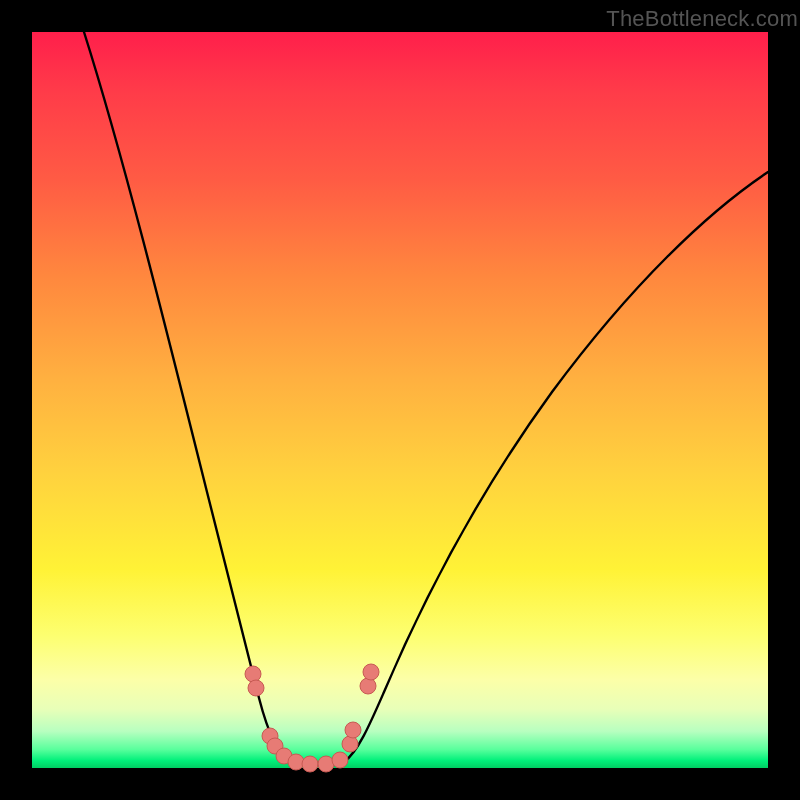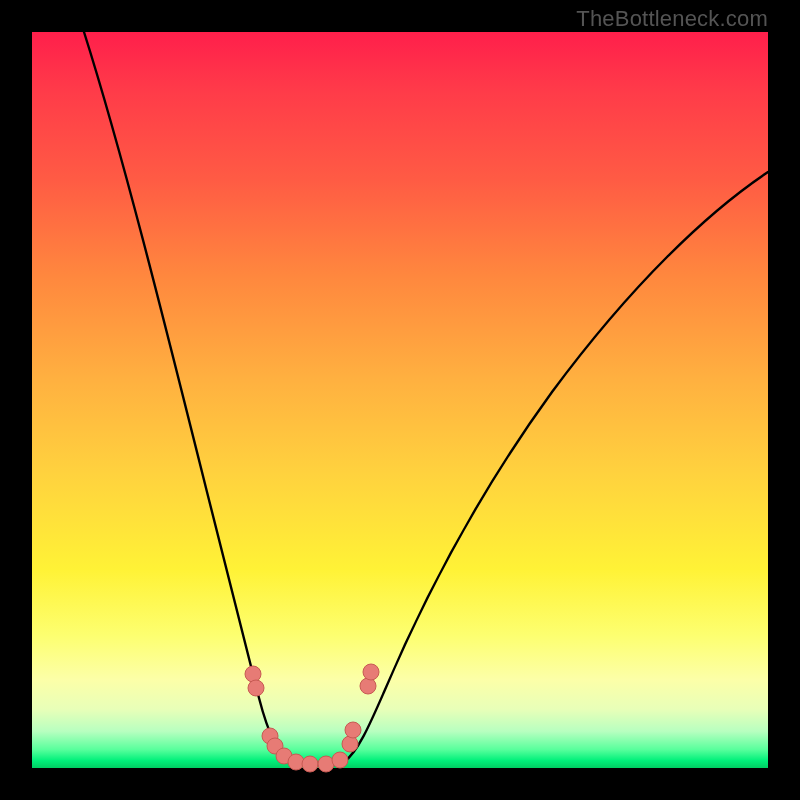--- a/index.html
+++ b/index.html
@@ -38,21 +38,21 @@
       #e8ffb8 92%,
       #b8ffc0 95%,
       #58ff9c 97.5%,
       #00f07a 99%,
       #00cf63 100%
     );
   }
   .watermark {
     position: absolute;
     top: 6px;
-    right: 32px;
+    right: 2px;
     color: #545454;
     font-size: 22px;
     font-weight: 500;
     letter-spacing: 0.2px;
     user-select: none;
   }
   svg.curves {
     position: absolute;
     left: 0;
     top: 0;

